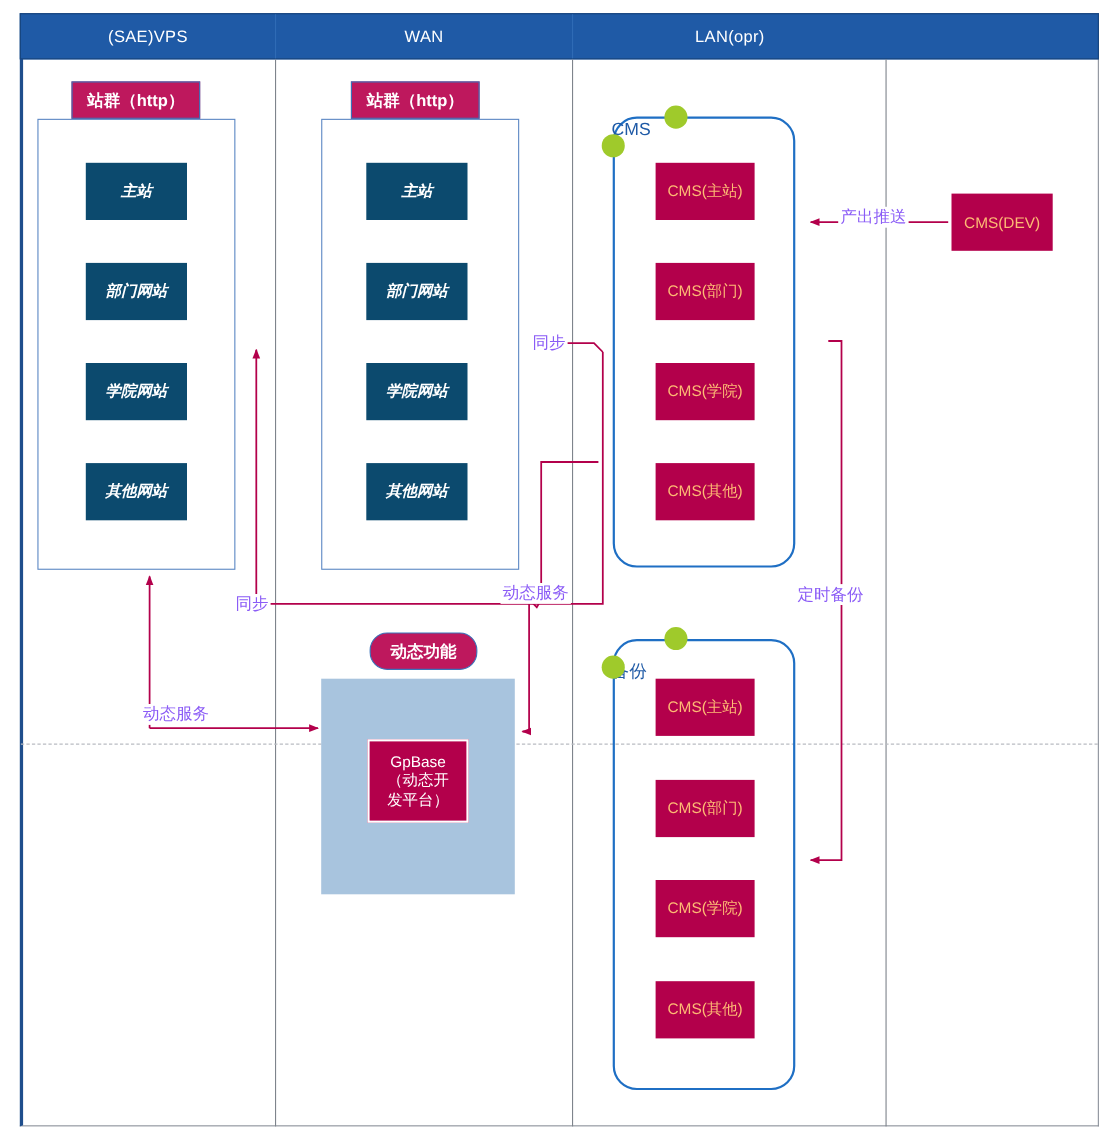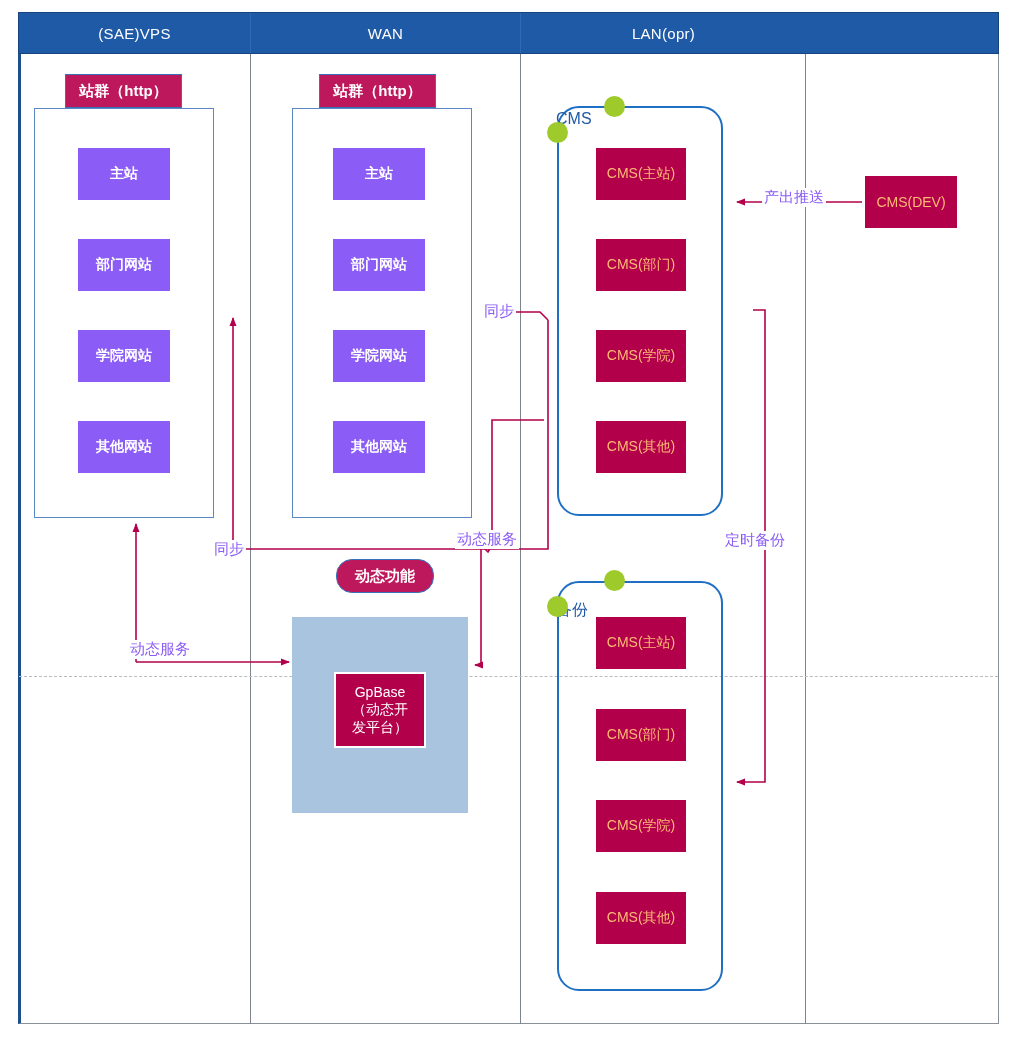--- a/index.html
+++ b/index.html
@@ -68,26 +68,27 @@
     position:absolute;
     border:1px solid #5b87c4;
     background:#ffffff;
     box-sizing:border-box;
     z-index:2;
   }
 
   
   .node-red{
     position:absolute;
-    background:#8b5cf6;
+    background:#0c4a6e;
     color:#ffffff;
     display:flex;align-items:center;justify-content:center;
     font-size:14px;font-weight:bold;
     box-sizing:border-box;
     z-index:4;
+    font-style:italic;
   }
 
   
   .node-cms{
     position:absolute;
     background:#b3004b;
     color:#fdba74;
     display:flex;align-items:center;justify-content:center;
     font-size:14px;
     box-sizing:border-box;
@@ -187,21 +188,21 @@
   <div class="node-red" style="left:78px;top:421px;width:92px;height:52px;">其他网站</div>
 
   <div class="chip" style="left:319px;top:74px;width:117px;height:34px;">站群（http）</div>
   <div class="group-box" style="left:292px;top:108px;width:180px;height:410px;"></div>
 
   <div class="node-red" style="left:333px;top:148px;width:92px;height:52px;">主站</div>
   <div class="node-red" style="left:333px;top:239px;width:92px;height:52px;">部门网站</div>
   <div class="node-red" style="left:333px;top:330px;width:92px;height:52px;">学院网站</div>
   <div class="node-red" style="left:333px;top:421px;width:92px;height:52px;">其他网站</div>
 
-  <div class="chip" style="left:336px;top:559px;width:98px;height:34px;border-radius:16px;">动态功能</div>
+  <div class="chip" style="left:336px;top:575px;width:98px;height:34px;border-radius:16px;">动态功能</div>
   <div class="panel-blue" style="left:292px;top:617px;width:176px;height:196px;"></div>
   <div class="node-gpbase" style="left:334px;top:672px;width:92px;height:76px;">
     <span>
       <span>GpBase</span><br>
       <span>（动态开</span><br>
       <span>发平台）</span>
     </span>
   </div>
 
   <div class="round-box" style="left:557px;top:106px;width:166px;height:410px;"></div>

